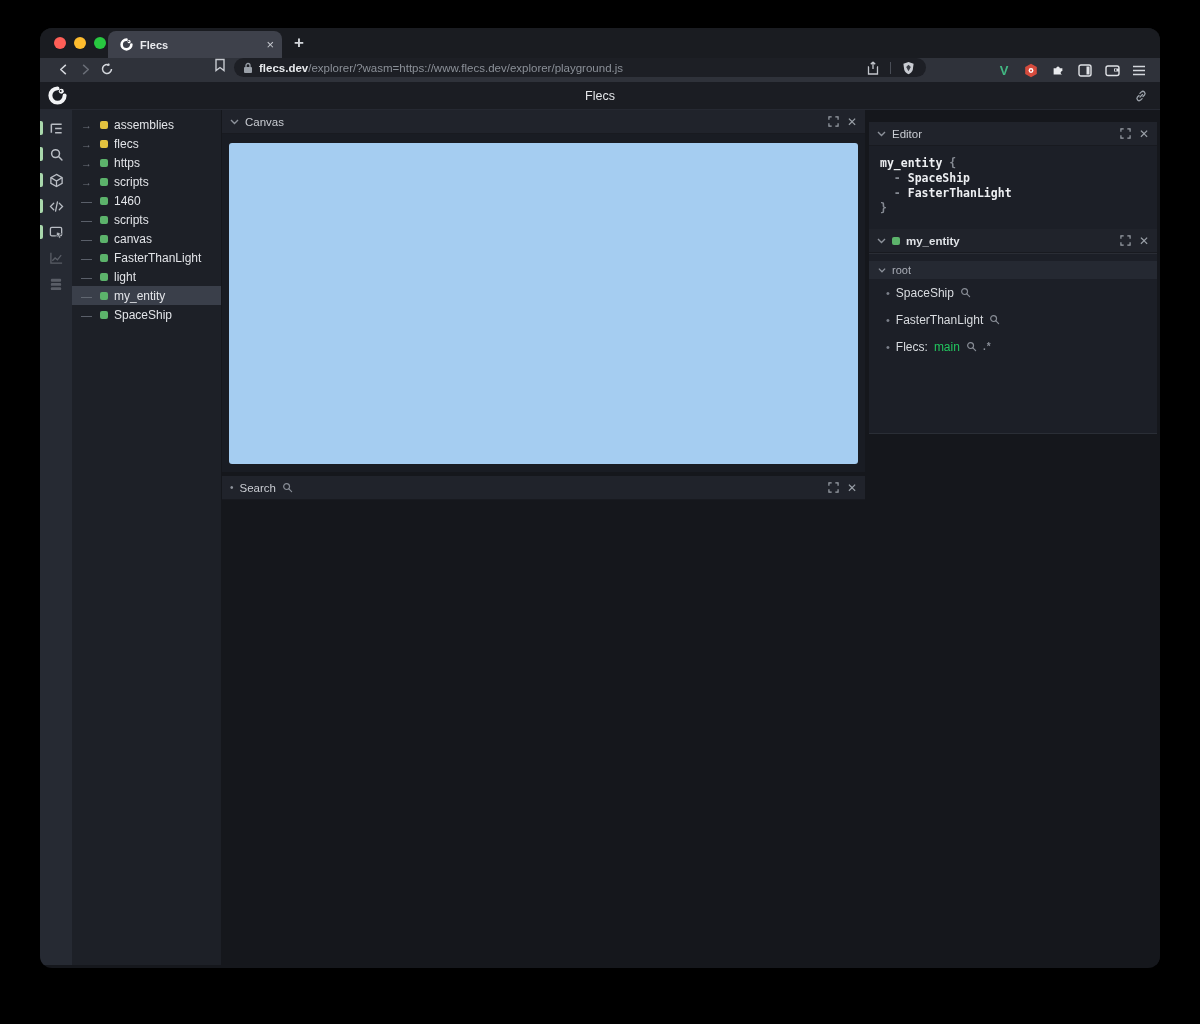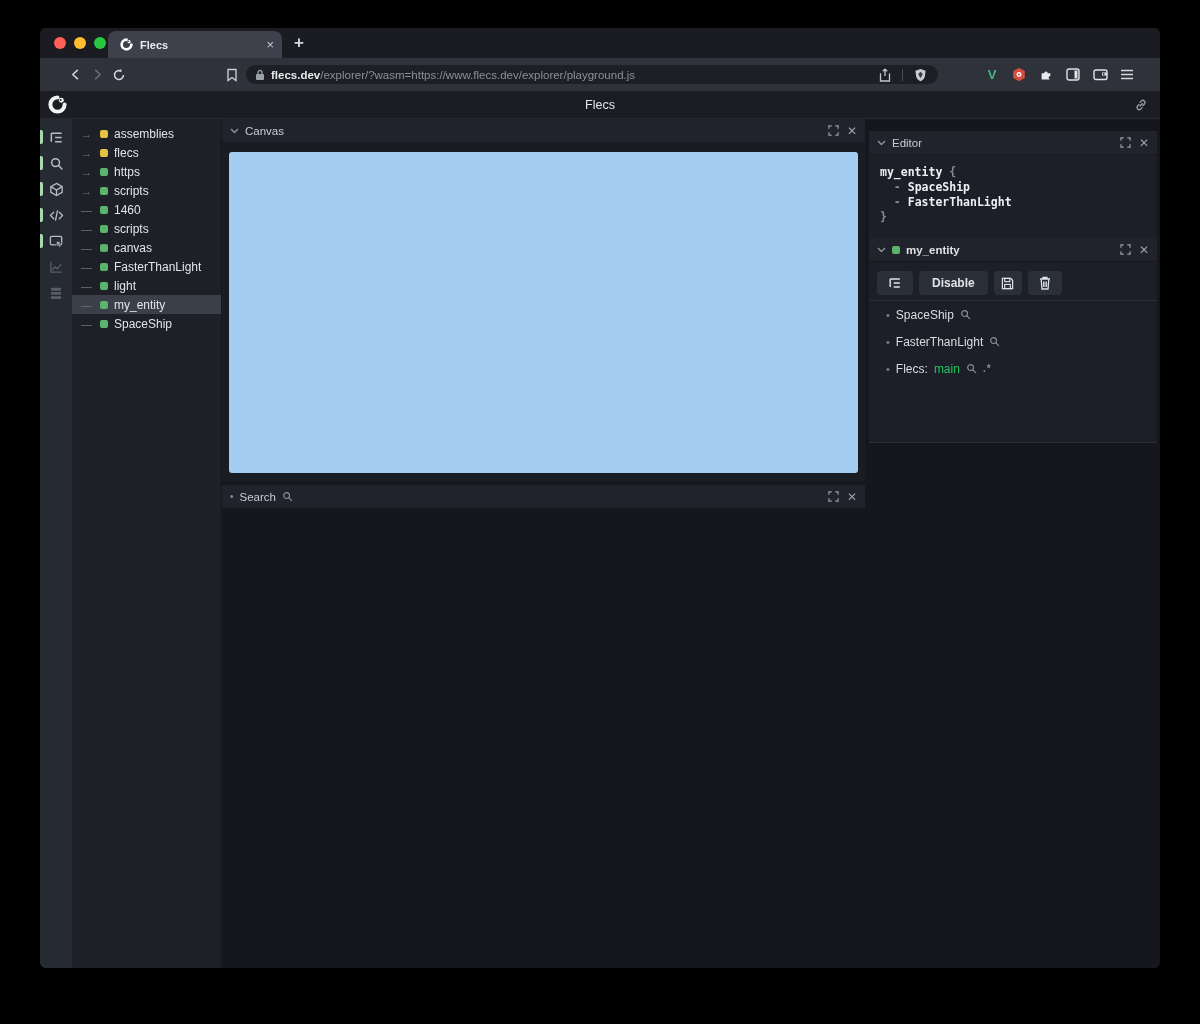--- a/index.html
+++ b/index.html
@@ -1,28 +1,28 @@
 <!DOCTYPE html>
 <html><head>
 <meta charset="utf-8">
 <style>
   * { box-sizing: border-box; margin: 0; padding: 0; }
   html,body { width:1200px; height:1024px; background:#000; font-family:"Liberation Sans",sans-serif; overflow:hidden; }
-  .window { position:absolute; left:40px; top:28px; width:1120px; height:940px; border-radius:6px; overflow:hidden; background:#15171c; }
+  .window { position:absolute; left:40px; top:28px; width:1120px; height:940px; border-radius:12px; overflow:hidden; background:#15171c; }
 
   
   .tabstrip { height:30px; background:#1a1c21; position:relative; display:flex; align-items:center; }
   .lights { display:flex; gap:8px; padding-left:14px; }
   .light { width:12px; height:12px; border-radius:50%; border:none; }
   .tab { position:absolute; left:68px; top:3px; width:174px; height:27px; background:#3e414b; border-radius:8px 8px 0 0; display:flex; align-items:center; padding:0 8px 0 12px; gap:7px; }
   .tab-title { font-size:11px; font-weight:bold; color:#e9eaee; flex:1; }
   .tab-close { color:#c6c9cf; font-size:13px; line-height:1; background:none; border:none; cursor:default; }
   .newtab { position:absolute; left:254px; top:5px; color:#d2d5da; font-size:17px; font-weight:bold; background:none; border:none; }
 
-  .toolbar { height:33px; background:#2f323a; display:flex; align-items:center; padding:0 24px; }
+  .toolbar { height:24px; background:#2f323a; display:flex; padding:0 12px; }
   .navbtn { background:none; border:none; display:flex; align-items:center; justify-content:center; width:22px; height:22px; color:#d4d7dc; }
   .navbtn.dim { color:#696d76; }
   .bookmark-btn { background:none; border:none; color:#c7cad0; margin-left:96px; display:flex; }
   .urlbar { margin-left:8px; width:692px; height:19px; background:#1d1f25; border-radius:10px; display:flex; align-items:center; padding:0 9px; }
   .url-domain { color:#e7e9ec; font-size:11.5px; font-weight:bold; margin-left:6px; white-space:nowrap; }
   .url-path { color:#8b9098; font-size:11.5px; white-space:nowrap; }
   .url-right { margin-left:auto; display:flex; align-items:center; gap:8px; }
   .url-divider { width:1px; height:12px; background:#4a4e57; }
   .ext-cluster { margin-left:auto; display:flex; align-items:center; gap:9px; }
   .ext { background:none; border:none; display:flex; align-items:center; justify-content:center; width:18px; height:18px; }
@@ -406,45 +406,31 @@
           <span class="ph-right">
             <button class="ph-btn">
                   <svg width="11" height="11" viewBox="0 0 12 12">
                     <path d="M1 4 V1 H4 M8 1 H11 V4 M11 8 V11 H8 M4 11 H1 V8" fill="none" stroke="currentColor" stroke-width="1.3"></path>
                   </svg>
                 </button>
             <button class="ph-btn">✕</button>
           </span>
         </div>
         <div class="entity-body">
-          <div class="entity-toolbar">
-            <button class="btn btn-icon-lg">
-              <svg width="14" height="14" viewBox="0 0 16 16">
-                    <path d="M2.5 3.5 H13.5 M6.5 8 H13.5 M6.5 12.5 H13.5 M2.5 3.5 V12.5" stroke="#dfe2e6" stroke-width="1.6" fill="none"></path>
-                  </svg>
-            </button>
-            <button class="btn btn-text">Disable</button>
-            <button class="btn btn-icon">
-              <svg width="13" height="13" viewBox="0 0 14 14">
-                    <path d="M1.5 1.5 H10.5 L12.5 3.5 V12.5 H1.5 Z" fill="none" stroke="#dfe2e6" stroke-width="1.3"></path>
-                    <rect x="4" y="1.5" width="5.5" height="3.5" fill="none" stroke="#dfe2e6" stroke-width="1.2"></rect>
-                    <rect x="4" y="8" width="6" height="4.5" fill="none" stroke="#dfe2e6" stroke-width="1.2"></rect>
-                  </svg>
-            </button>
-            <button class="btn btn-icon-w">
-              <svg width="12" height="14" viewBox="0 0 12 14">
-                    <path d="M1 3 H11 M4 3 V1.5 H8 V3" fill="none" stroke="#dfe2e6" stroke-width="1.3"></path>
-                    <path d="M2.2 3.5 L3 13 H9 L9.8 3.5" fill="none" stroke="#dfe2e6" stroke-width="1.3"></path>
-                    <path d="M4.6 5.5 V11 M6 5.5 V11 M7.4 5.5 V11" stroke="#dfe2e6" stroke-width="1"></path>
-                  </svg>
-            </button>
-          </div>
           <hr class="entity-divider">
           <div id="entity-sections">
   <div>
+    <div class="section-header">
+      <span class="chev">
+                      <svg width="8" height="8" viewBox="0 0 9 9">
+                        <path d="M1 3 L4.5 6.5 L8 3" fill="none" stroke="currentColor" stroke-width="1.4"></path>
+                      </svg>
+                    </span>
+      <span class="section-title">root</span>
+    </div>
     <div class="section-rows">
   <div class="section-row">
     <span class="row-bullet">•</span>
     <span class="row-label">SpaceShip</span>
 
     <span class="row-mag">
                         <svg width="11" height="11" viewBox="0 0 12 12">
                           <circle cx="5" cy="5" r="3.2" fill="none" stroke="currentColor" stroke-width="1.3"></circle>
                           <path d="M7.5 7.5 L10.5 10.5" stroke="currentColor" stroke-width="1.3" stroke-linecap="round"></path>
                         </svg>

